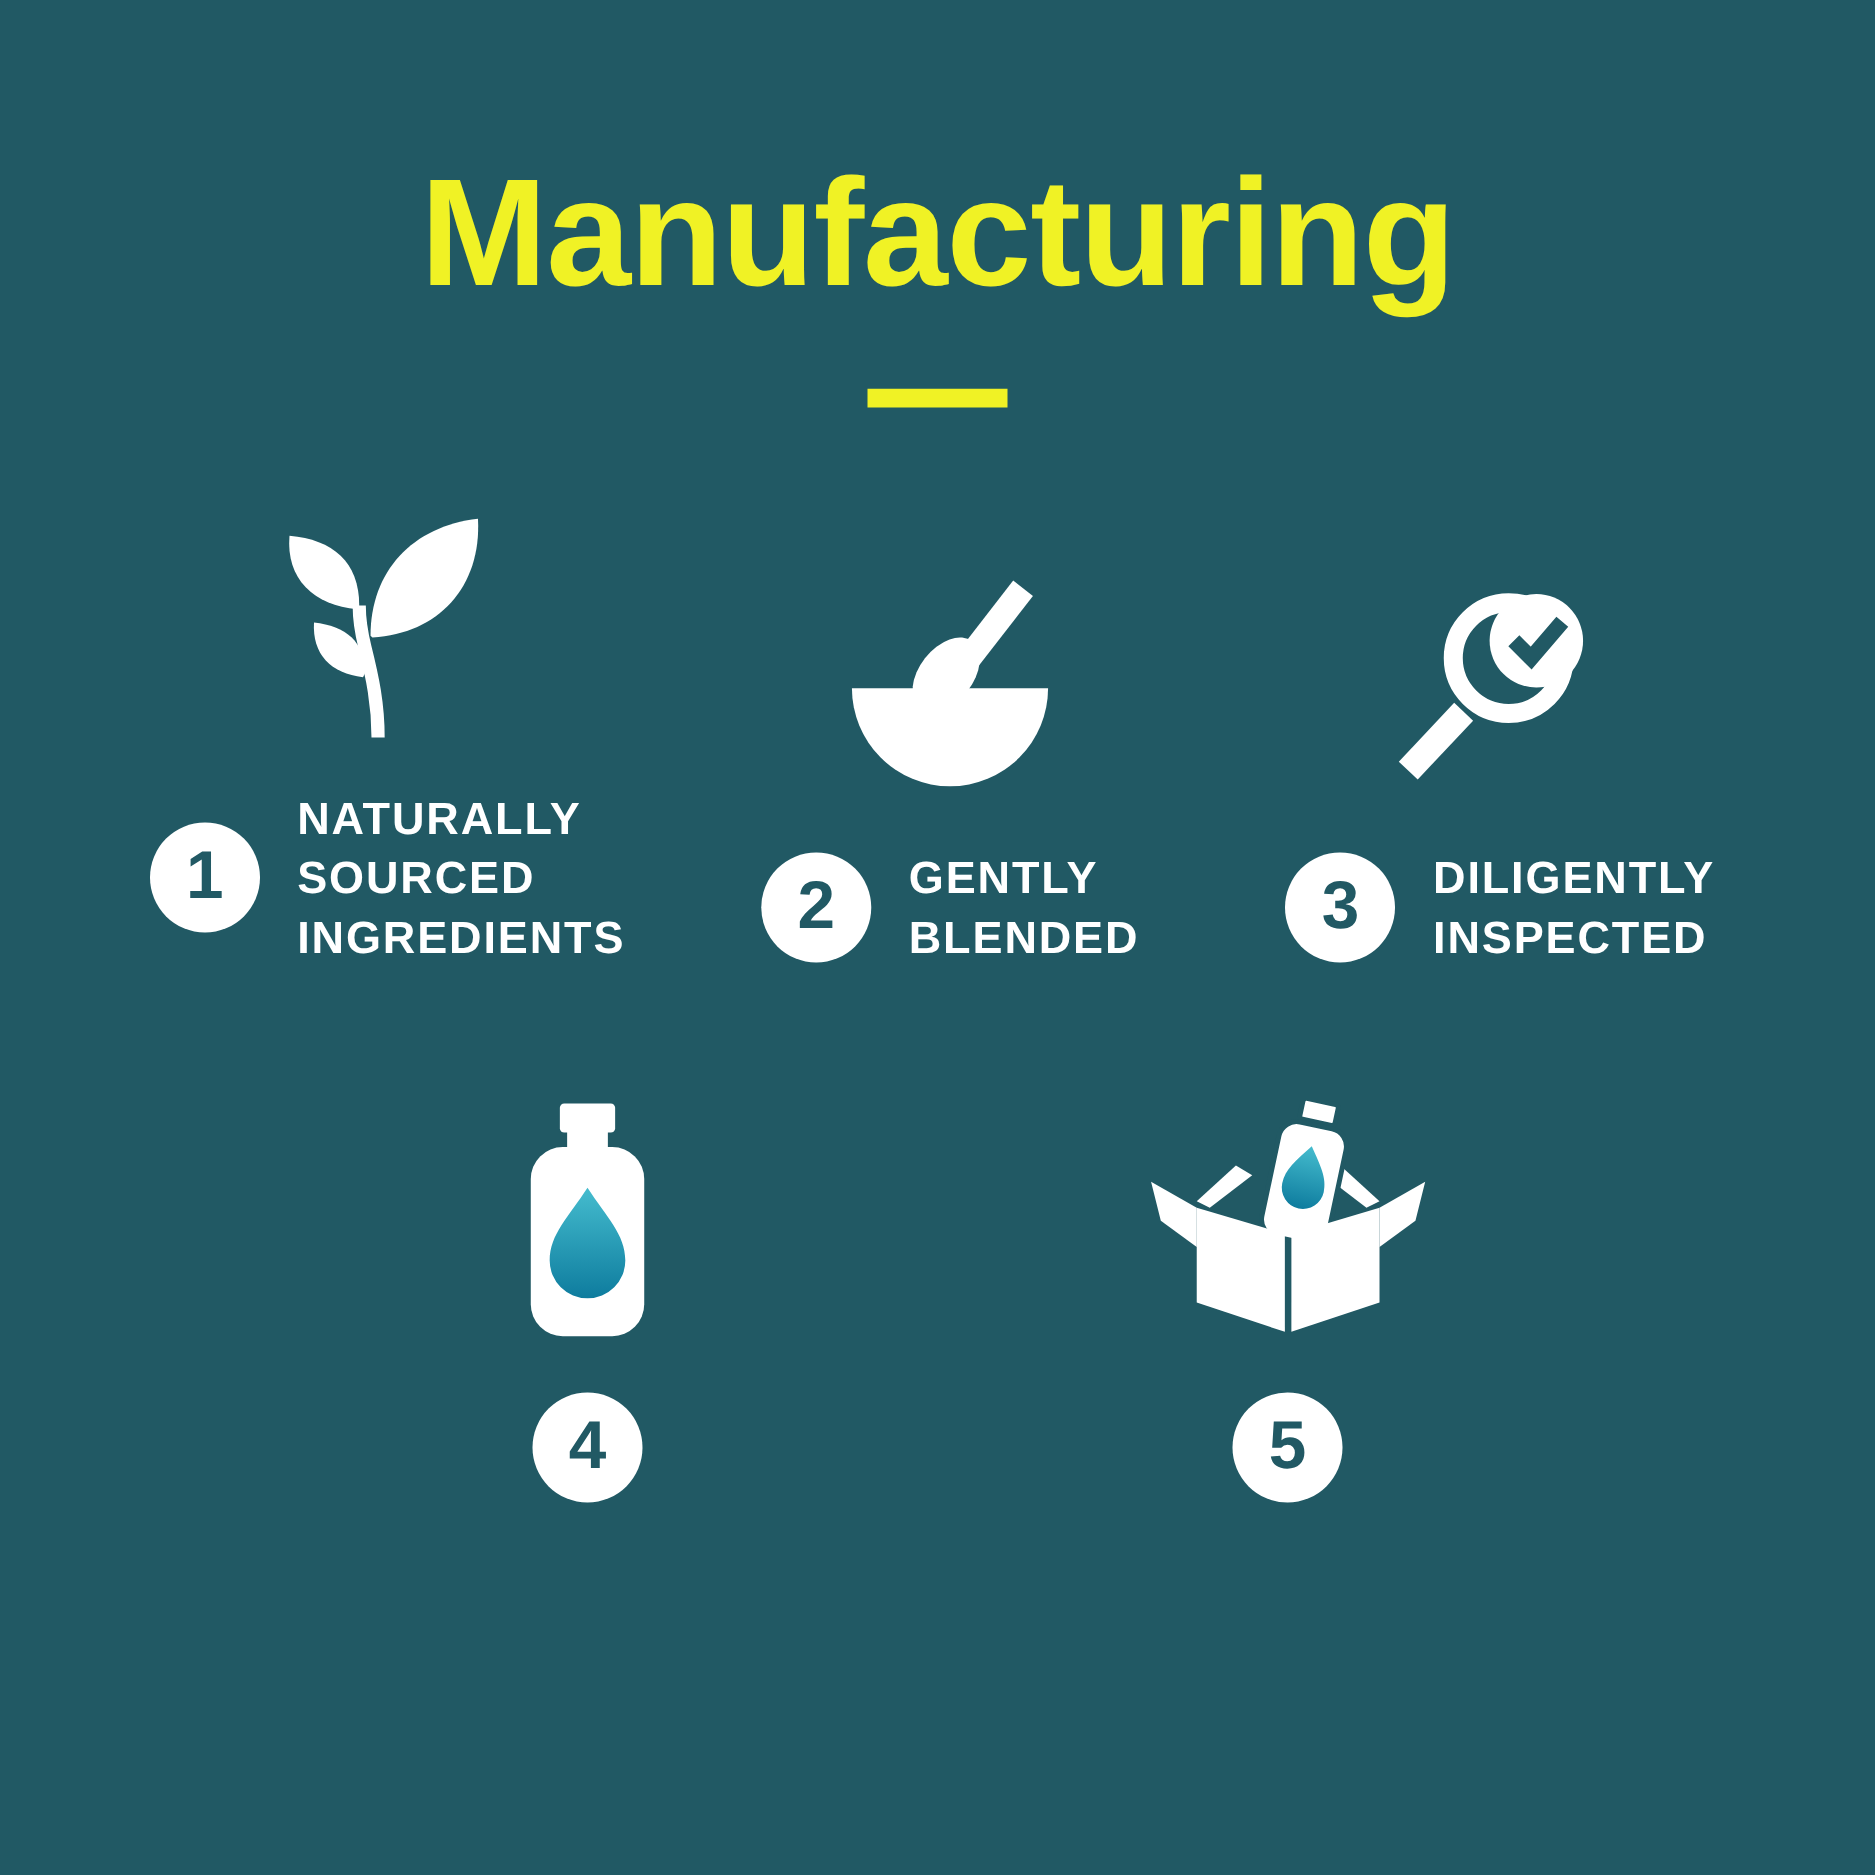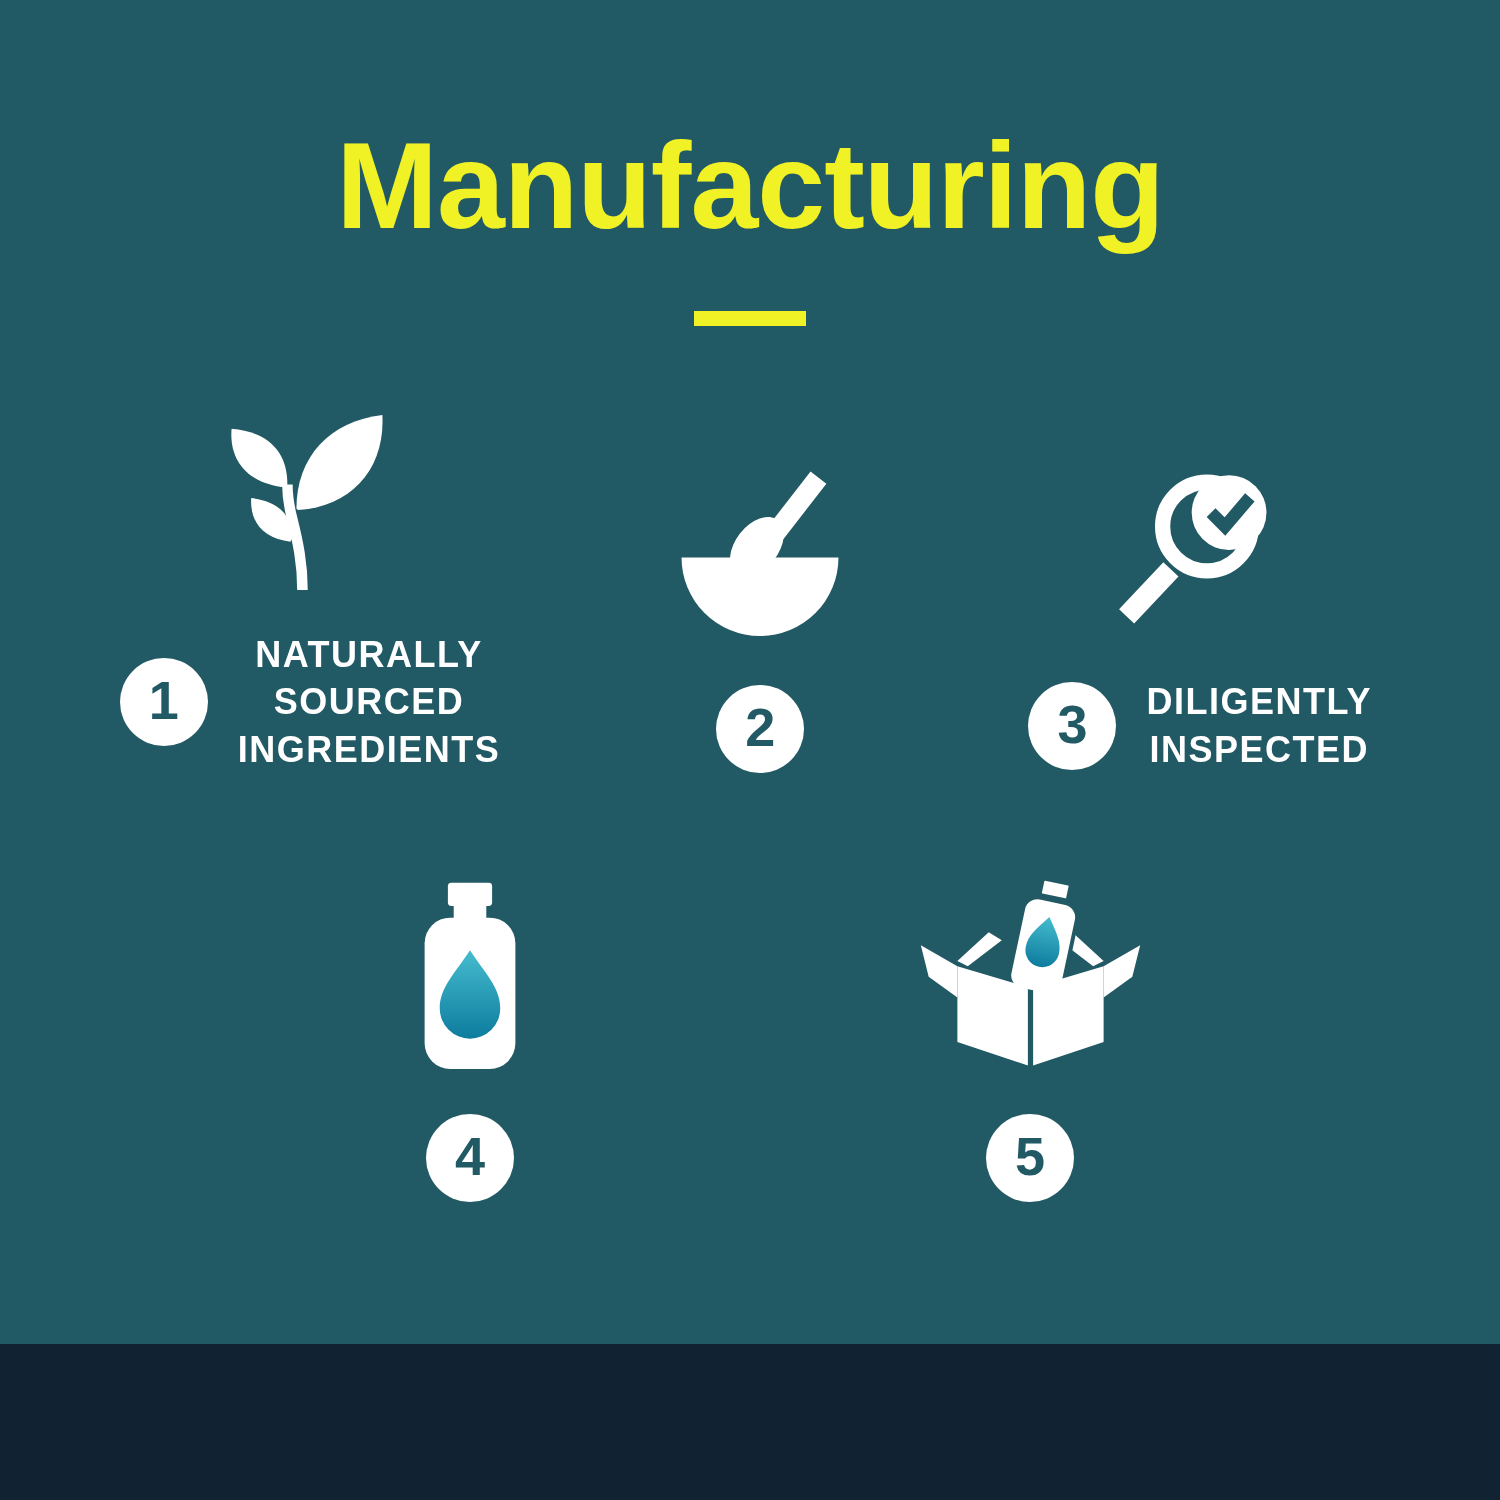--- a/index.html
+++ b/index.html
@@ -7,21 +7,21 @@
     --accent-yellow: #F0F225;
     --icon-white: #FFFFFF;
     --droplet-teal-light: #45BCCE;
     --droplet-teal-dark: #0E7C9E;
   }
   * { margin: 0; padding: 0; box-sizing: border-box; }
   body { background: #123; }
   .canvas {
     position: relative;
     width: 1500px;
-    height: 1344px;
+    height: 1500px;
     margin: 0 auto;
     background: var(--background);
     font-family: "Liberation Sans", sans-serif;
     overflow: hidden;
   }
   .title {
     padding-top: 112px;
     text-align: center;
     color: var(--accent-yellow);
     font-weight: bold;
@@ -75,21 +75,21 @@
     justify-content: center;
     padding-bottom: 4px;
   }
   .step-label {
     color: var(--icon-white);
     font-weight: bold;
     font-size: 36px;
     line-height: 1.32;
     letter-spacing: 1.5px;
     white-space: pre-line;
-    text-align: center;
+    text-align: left;
   }
   svg { display: block; }
 </style>
 </head>
 <body>
 
 <div class="canvas">
 
   <div class="title">
     <div>Manufacturing</div>
@@ -119,20 +119,22 @@
     <div class="step">
       <div class="step-icon">
         <svg width="200" height="185" viewBox="0 0 130 120" aria-hidden="true">
           <line x1="72" y1="50" x2="103" y2="10" stroke="#FFFFFF" stroke-width="13"></line>
           <ellipse cx="63" cy="55" rx="14" ry="22" transform="rotate(38 63 55)" fill="#FFFFFF"></ellipse>
           <path d="M14 62 H116 A51 51 0 0 1 14 62 Z" fill="#FFFFFF"></path>
         </svg>
       </div>
       <div class="step-caption">
         <div class="step-num">2</div>
+        <div class="step-label">GENTLY
+BLENDED</div>
       </div>
     </div>
 
     <div class="step">
       <div class="step-icon">
         <svg width="180" height="180" viewBox="0 0 130 130" aria-hidden="true">
           <line x1="44" y1="79" x2="12" y2="113" stroke="#FFFFFF" stroke-width="15"></line>
           <circle cx="70" cy="48" r="32" fill="none" stroke="#FFFFFF" stroke-width="11"></circle>
           <circle cx="86" cy="38" r="27" fill="#FFFFFF"></circle>
           <path d="M73 38 L83 48 L101 27" fill="none" stroke="var(--background, #215964)" stroke-width="9"></path>

